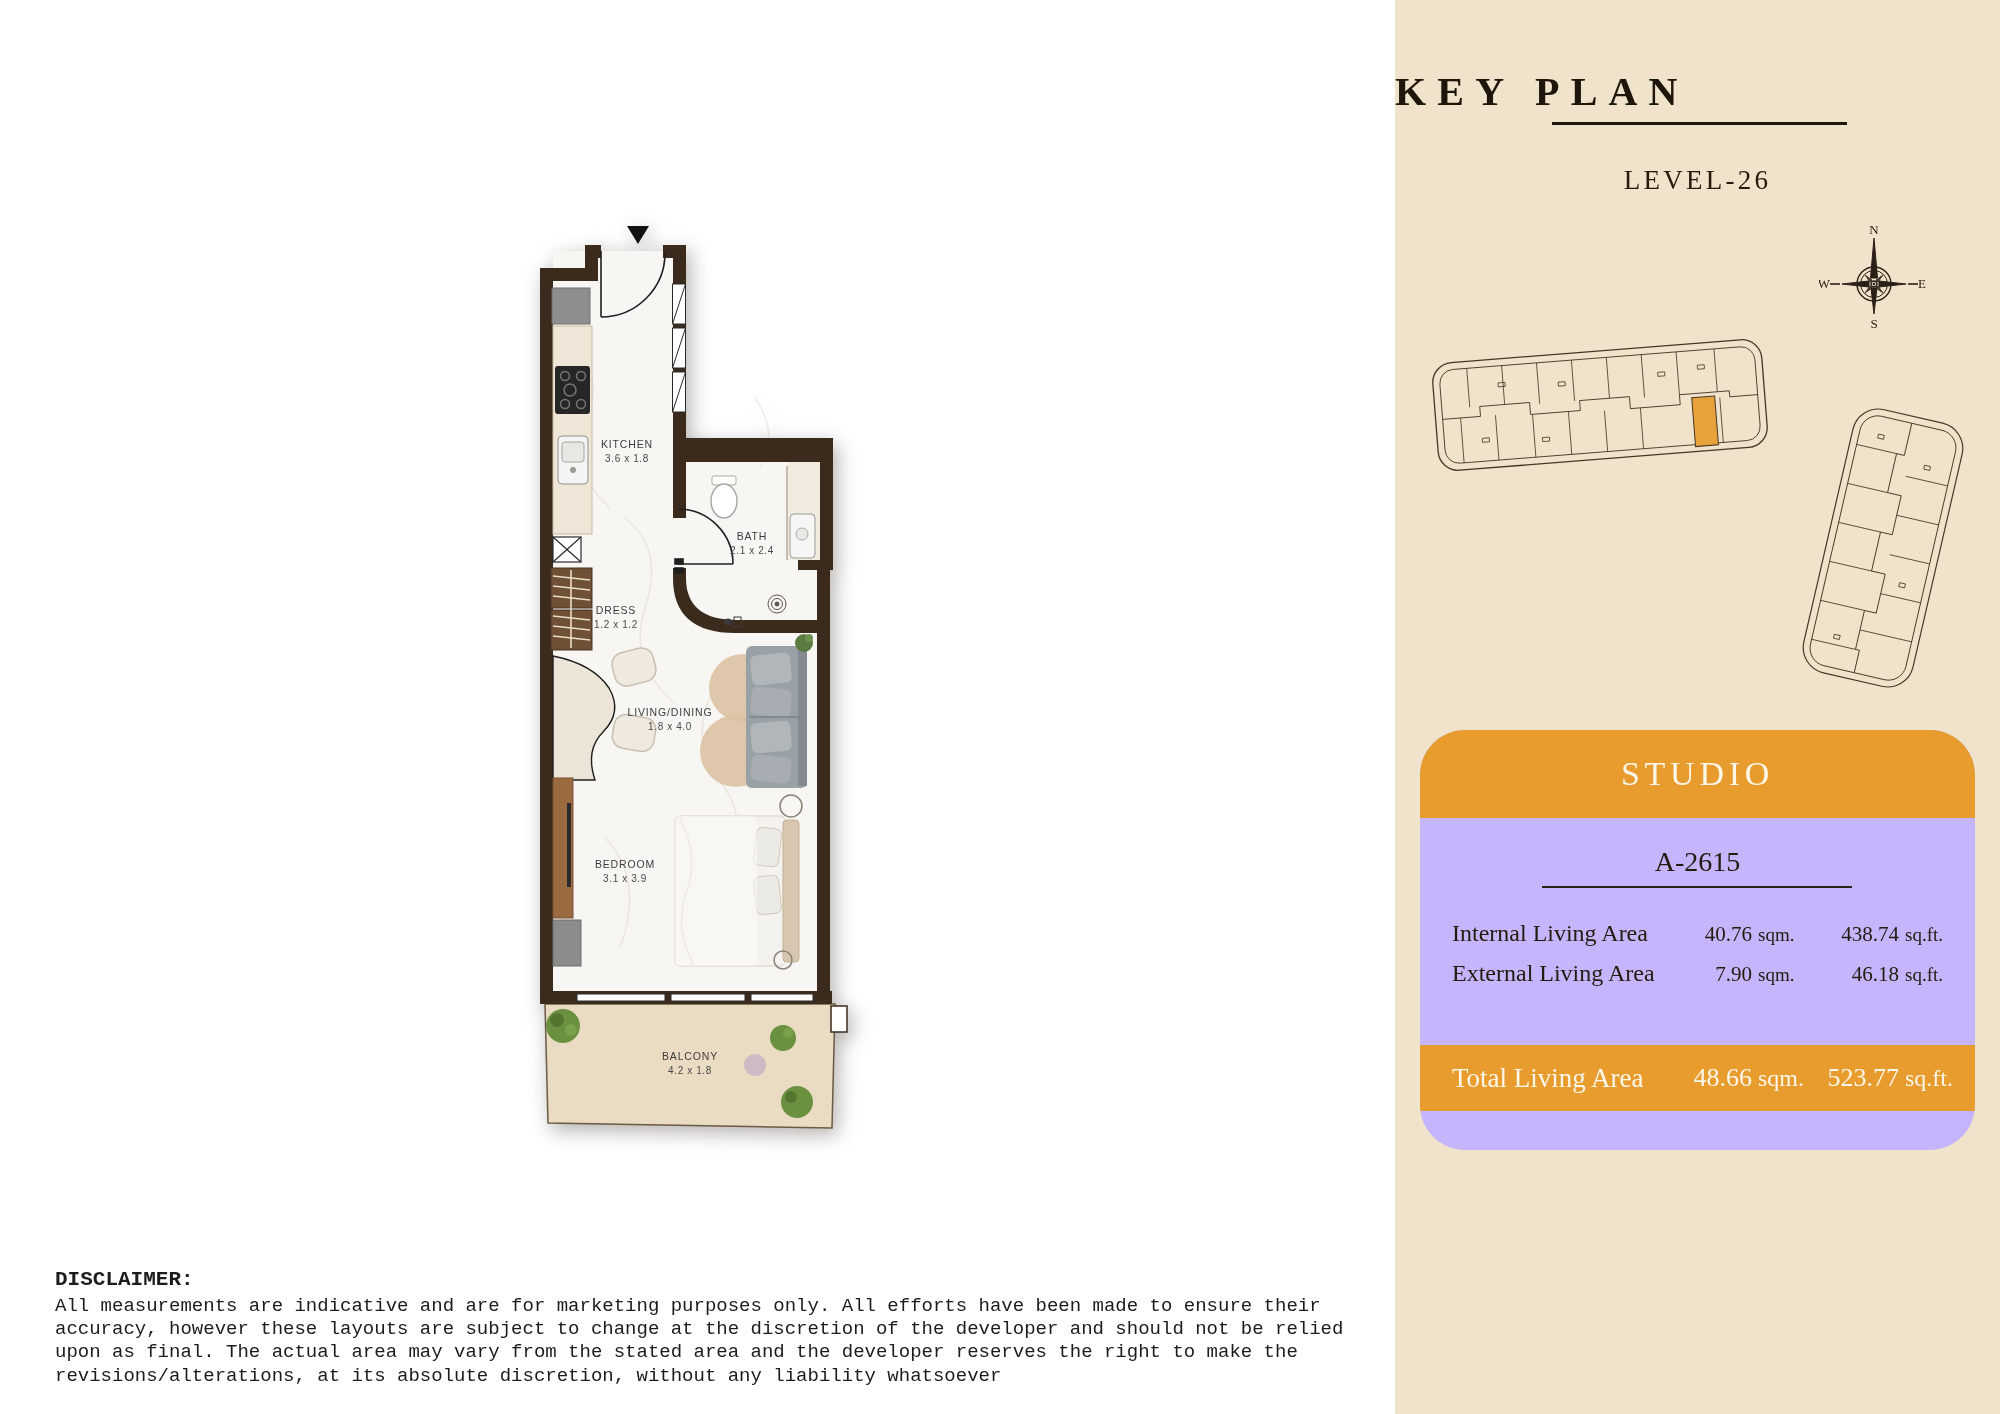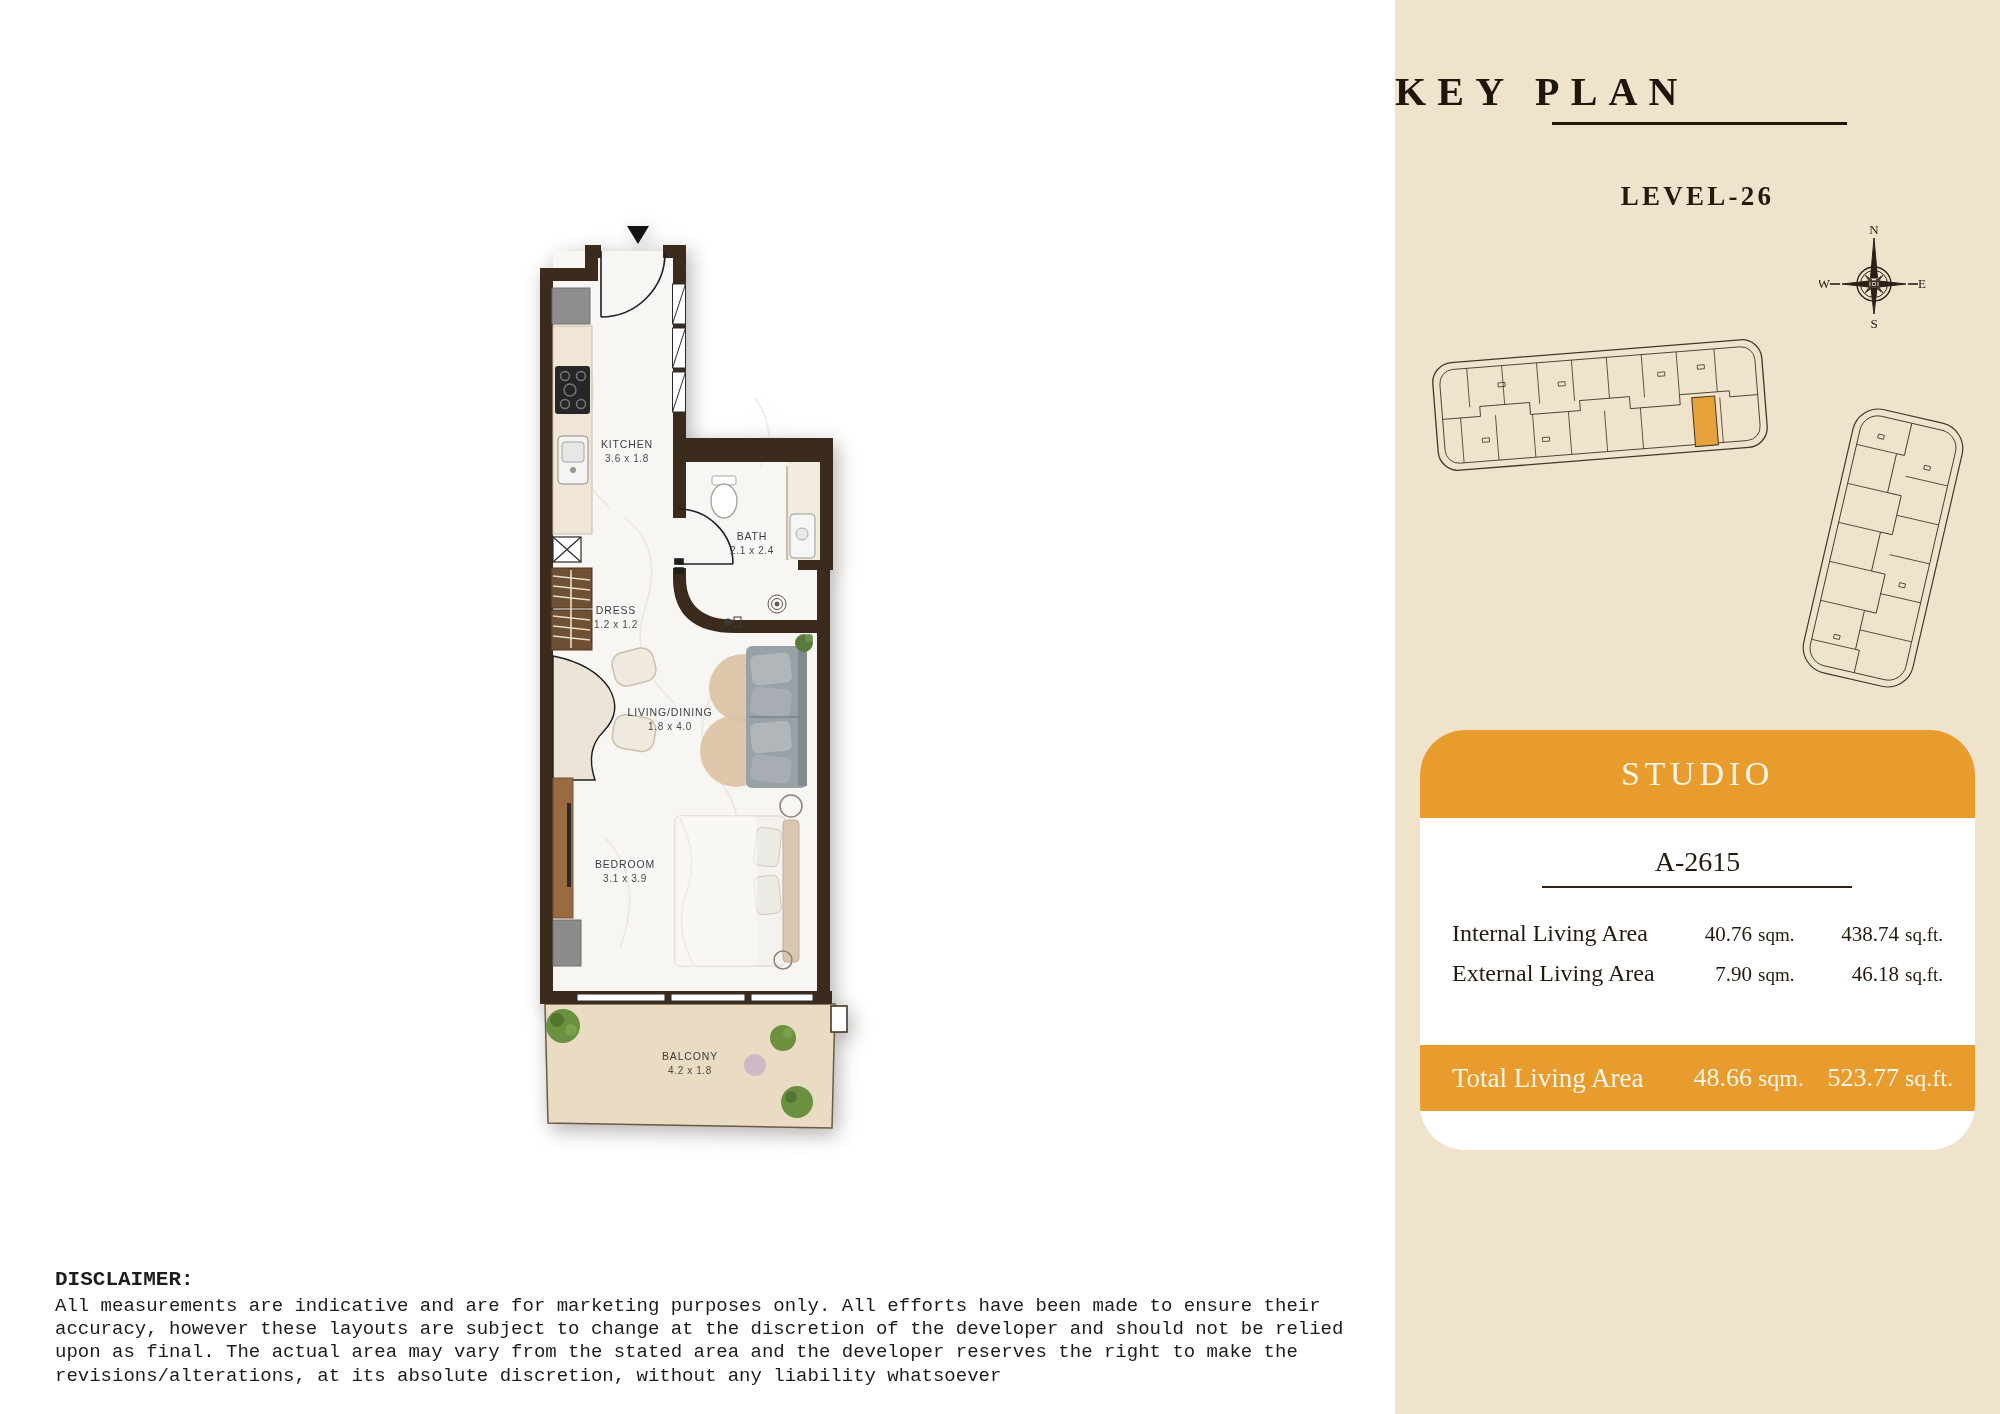--- a/index.html
+++ b/index.html
@@ -5,26 +5,26 @@
   html,body{margin:0;padding:0;background:#fff;}
   .page{position:relative;width:2000px;height:1414px;background:#ffffff;overflow:hidden;
         font-family:"Liberation Sans","DejaVu Sans",sans-serif;}
   
   .panel{position:absolute;left:1395px;top:0;width:605px;height:1414px;background:#f0e3cb;}
   .keyplan-title{position:absolute;left:0;top:68px;width:605px;text-align:left;
       font-family:"Liberation Serif","DejaVu Serif",serif;font-size:40px;font-weight:700;
       letter-spacing:0.28em;color:#1e150b;}
   .keyplan-underline{position:absolute;left:157px;top:122px;width:295px;height:0;
       border-bottom:3px solid #1e150b;}
-  .level-label{position:absolute;left:0;top:181px;width:605px;text-align:center;
-      font-family:"Liberation Serif","DejaVu Serif",serif;font-size:27px;letter-spacing:0.12em;color:#241a0e;font-weight:bold;}
+  .level-label{position:absolute;left:0;top:165px;width:605px;text-align:center;
+      font-family:"Liberation Serif","DejaVu Serif",serif;font-size:27px;letter-spacing:0.12em;color:#241a0e;}
   .compass{position:absolute;left:424px;top:222px;}
   .buildings{position:absolute;left:10px;top:300px;}
   
-  .card{position:absolute;left:25px;top:730px;width:555px;height:420px;background:#ffffff;
+  .card{position:absolute;left:25px;top:730px;width:555px;height:420px;background:#c4b5fd;
         border-radius:45px;overflow:hidden;}
   .card-header{position:absolute;left:0;top:0;width:555px;height:88px;background:#e89c2e;
         display:flex;align-items:center;justify-content:center;}
   .card-header span{font-family:"Liberation Serif","DejaVu Serif",serif;font-size:34px;
         letter-spacing:0.14em;color:#fdf7e8;}
   .unit-number{position:absolute;left:0;top:116px;width:555px;text-align:center;
         font-family:Liberation Serif, serif;font-size:28px;color:#241a0e;}
   .unit-underline{position:absolute;left:122px;top:156px;width:310px;border-bottom:2px solid #2c2216;}
   .area-rows{position:absolute;left:0;top:190px;width:555px;}
   .area-row{display:grid;grid-template-columns:225px 75px 52px 95px 44px;align-items:baseline;

